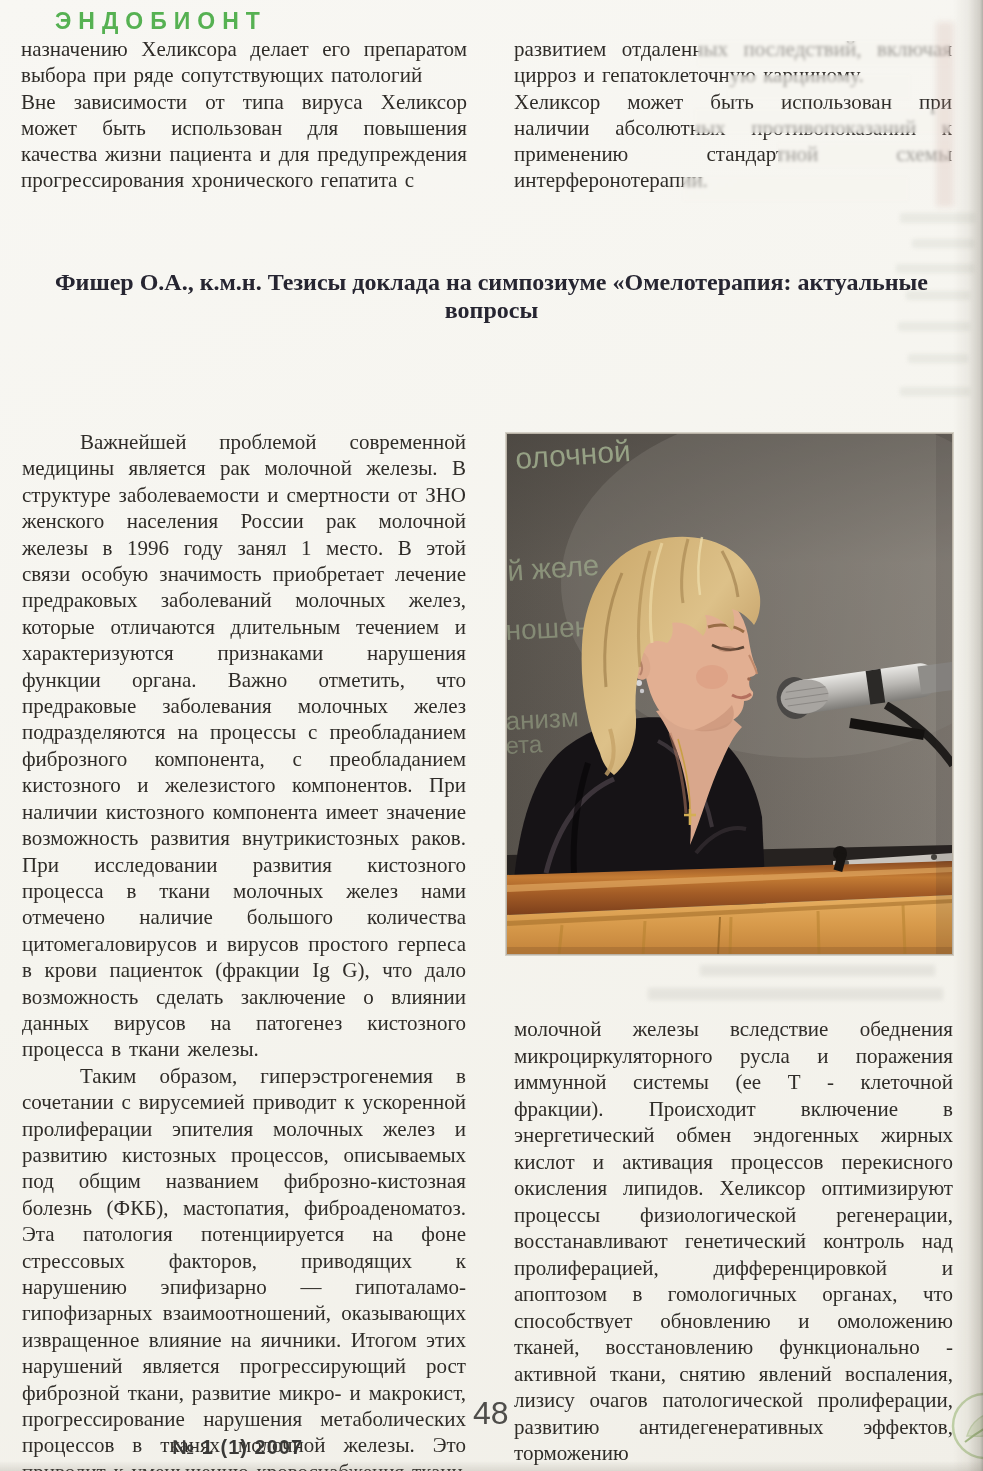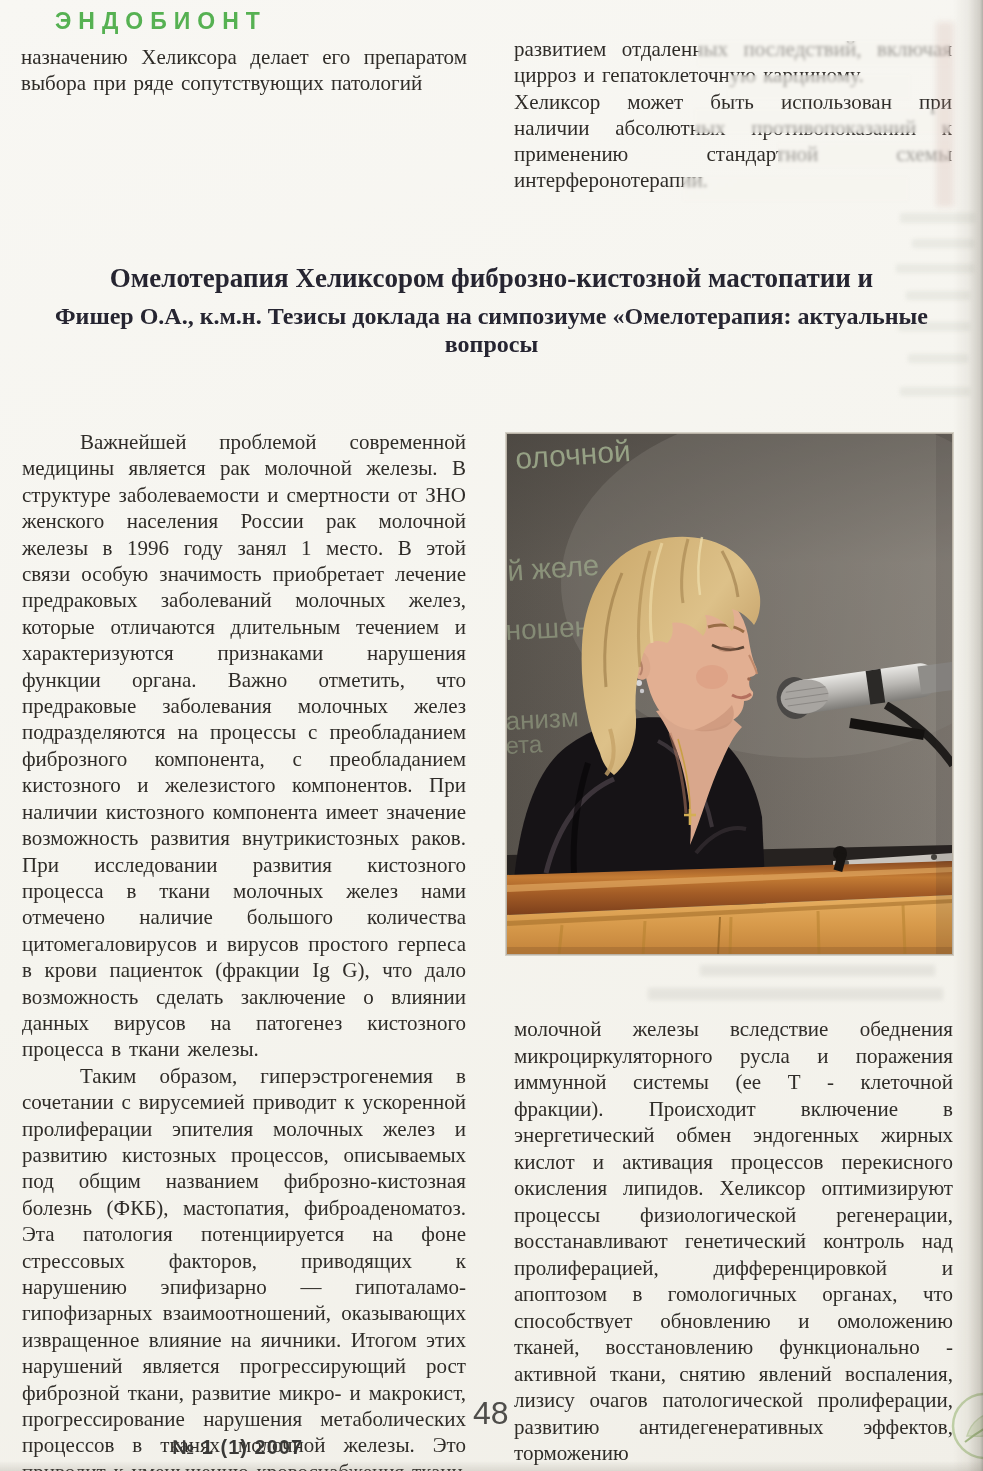--- a/index.html
+++ b/index.html
@@ -31,21 +31,21 @@
   }
   .brand{
     position:absolute;left:55px;top:8px;
     font-family:"Liberation Sans","DejaVu Sans",sans-serif;
     font-weight:bold;font-size:23px;letter-spacing:7px;
     color:var(--brand-green);
     text-align:center;
   }
   .col{position:absolute;text-align:justify;}
   .col p{margin:0;}
-  .top-left{left:21px;top:44px;width:446px;font-size:21px;line-height:26.3px;word-spacing:2px;}
+  .top-left{left:21px;top:36px;width:446px;font-size:21px;line-height:26.3px;word-spacing:2px;}
   .top-right{left:514px;top:36px;width:438px;font-size:21px;line-height:26.3px;word-spacing:2px;}
   .headline{
     position:absolute;left:40px;top:261px;width:903px;
     text-align:center;color:var(--title-dark);font-weight:bold;
   }
   .headline .t{display:block;font-size:27px;line-height:34px;}
   .headline .b{display:block;font-size:24px;line-height:28px;}
   .headline .b.first{margin-top:7px;}
   .left-col{left:22px;top:429px;width:444px;font-size:21px;line-height:26.4px;word-spacing:2.5px;}
   .left-col p{text-indent:58px;}
@@ -83,20 +83,21 @@
 </style>
 </head>
 <body>
 
 <div class="page">
 
   <div class="brand">ЭНДОБИОНТ</div>
 
   <div class="col top-left">
     <p>назначению Хеликсора делает его препаратом выбора при ряде сопутствующих патологий</p>
+    <p>Вне зависимости от типа вируса Хеликсор может быть использован для повышения качества жизни пациента и для предупреждения прогрессирования хронического гепатита с</p>
   </div>
 
   <div class="col top-right">
     <p>развитием отдаленных последствий, включая цирроз и гепатоклеточную карциному.</p>
     <p>Хеликсор может быть использован при наличии абсолютных противопоказаний к применению стандартной схемы интерферонотерапии.</p>
   </div>
 
   <div class="smudge" style="left:698px;top:41px;width:252px;height:25px;"></div>
   <div class="smudge" style="left:728px;top:75px;width:182px;height:24px;"></div>
   <div class="smudge" style="left:695px;top:109px;width:255px;height:24px;"></div>
@@ -108,21 +109,20 @@
   <div class="bleed-bar" style="left:912px;top:239px;width:62px;height:9px;"></div>
   <div class="bleed-bar" style="left:896px;top:264px;width:78px;height:9px;"></div>
   <div class="bleed-bar" style="left:906px;top:291px;width:64px;height:9px;"></div>
   <div class="bleed-bar" style="left:898px;top:322px;width:72px;height:9px;"></div>
   <div class="bleed-bar" style="left:908px;top:354px;width:60px;height:9px;"></div>
   <div class="bleed-bar" style="left:900px;top:387px;width:70px;height:9px;"></div>
   <div class="bleed-bar" style="left:700px;top:965px;width:235px;height:11px;background:rgba(120,125,115,0.12);"></div>
   <div class="bleed-bar" style="left:648px;top:988px;width:295px;height:12px;background:rgba(120,125,115,0.12);"></div>
 
   <div class="headline">
-    <span class="t">Омелотерапия Хеликсором фиброзно-кистозной мастопатии и</span>
     <span class="b first">Фишер О.А., к.м.н. Тезисы доклада на симпозиуме «Омелотерапия: актуальные вопросы</span>
   </div>
 
   <div class="col left-col">
     <p>Важнейшей проблемой современной медицины является рак молочной железы. В структуре заболеваемости и смертности от ЗНО женского населения России рак молочной железы в 1996 году занял 1 место. В этой связи особую значимость приобретает лечение предраковых заболеваний молочных желез, которые отличаются длительным течением и характеризуются признаками нарушения функции органа. Важно отметить, что предраковые заболевания молочных желез подразделяются на процессы с преобладанием фиброзного компонента, с преобладанием кистозного и железистого компонентов. При наличии кистозного компонента имеет значение возможность развития внутрикистозных раков. При исследовании развития кистозного процесса в ткани молочных желез нами отмечено наличие большого количества цитомегаловирусов и вирусов простого герпеса в крови пациенток (фракции Ig G), что дало возможность сделать заключение о влиянии данных вирусов на патогенез кистозного процесса в ткани железы.</p>
     <p>Таким образом, гиперэстрогенемия в сочетании с вирусемией приводит к ускоренной пролиферации эпителия молочных желез и развитию кистозных процессов, описываемых под общим названием фиброзно-кистозная болезнь (ФКБ), мастопатия, фиброаденоматоз. Эта патология потенциируется на фоне стрессовых факторов, приводящих к нарушению эпифизарно — гипоталамо-гипофизарных взаимоотношений, оказывающих извращенное влияние на яичники. Итогом этих нарушений является прогрессирующий рост фиброзной ткани, развитие микро- и макрокист, прогрессирование нарушения метаболических процессов в тканях молочной железы. Это приводит к  уменьшению кровоснабжения ткани</p>
   </div>
 
   <div class="photo-wrap">
     <svg width="447" height="522" viewBox="0 0 447 522" xmlns="http://www.w3.org/2000/svg">

